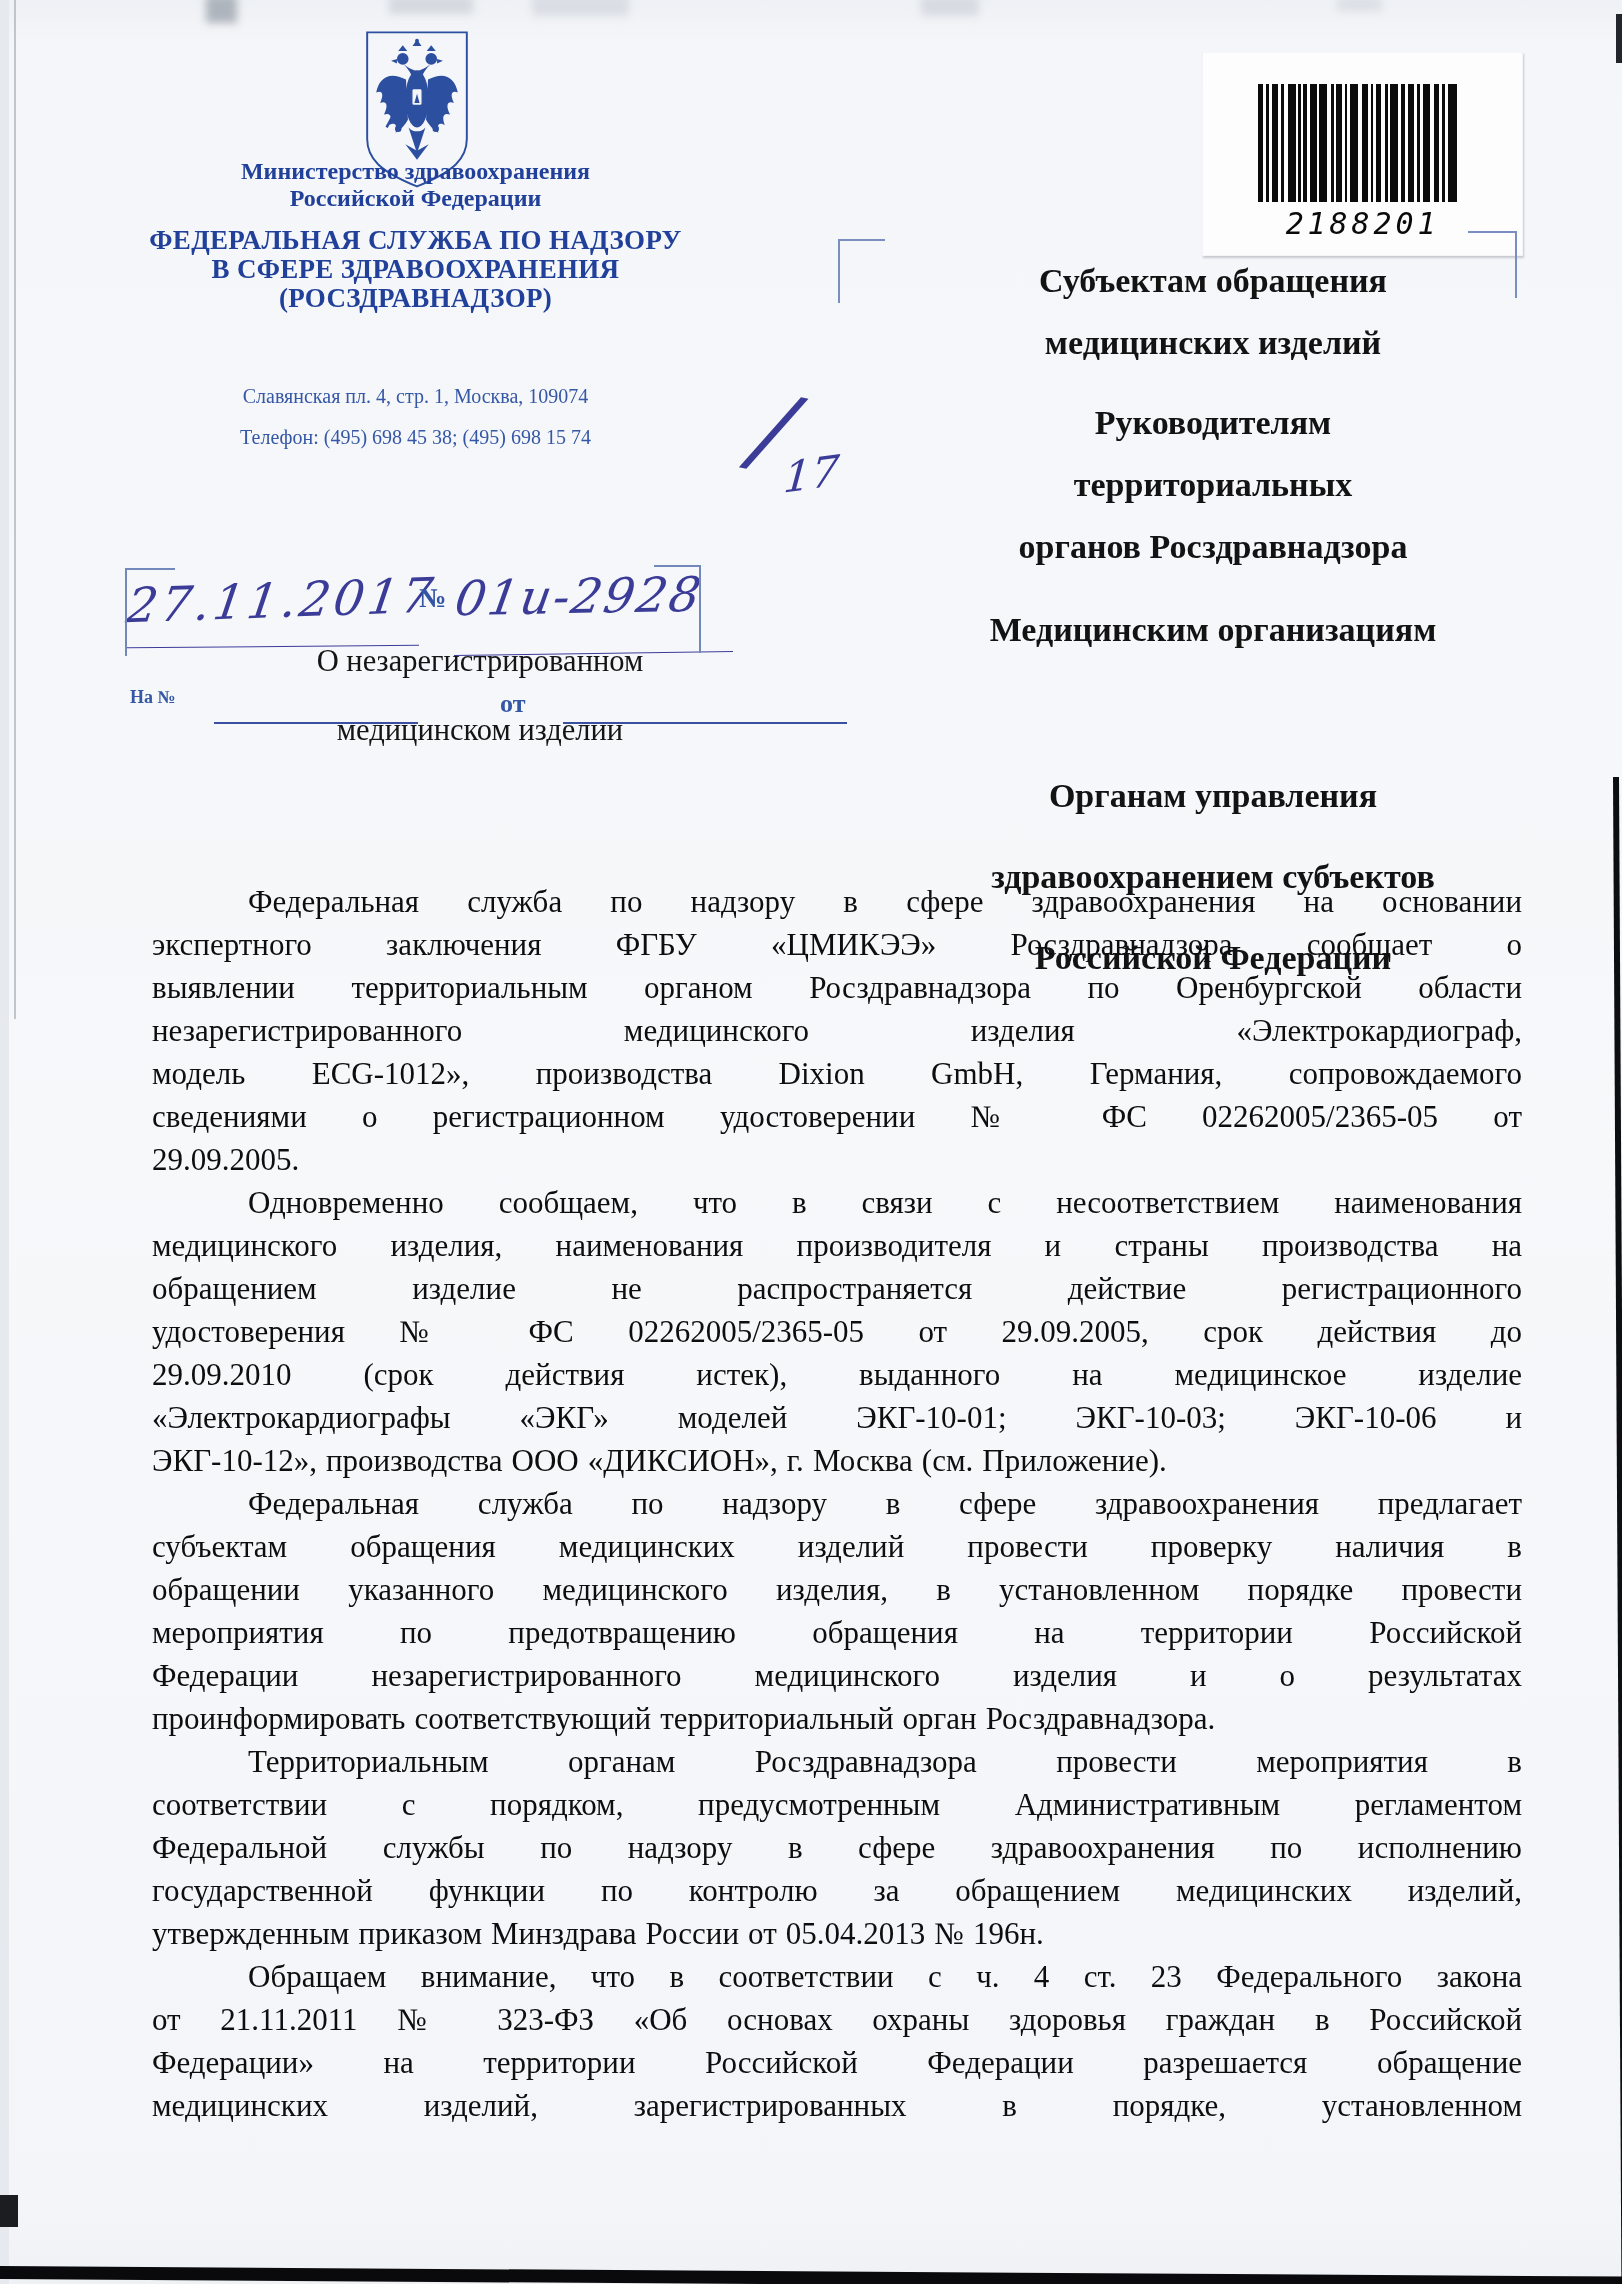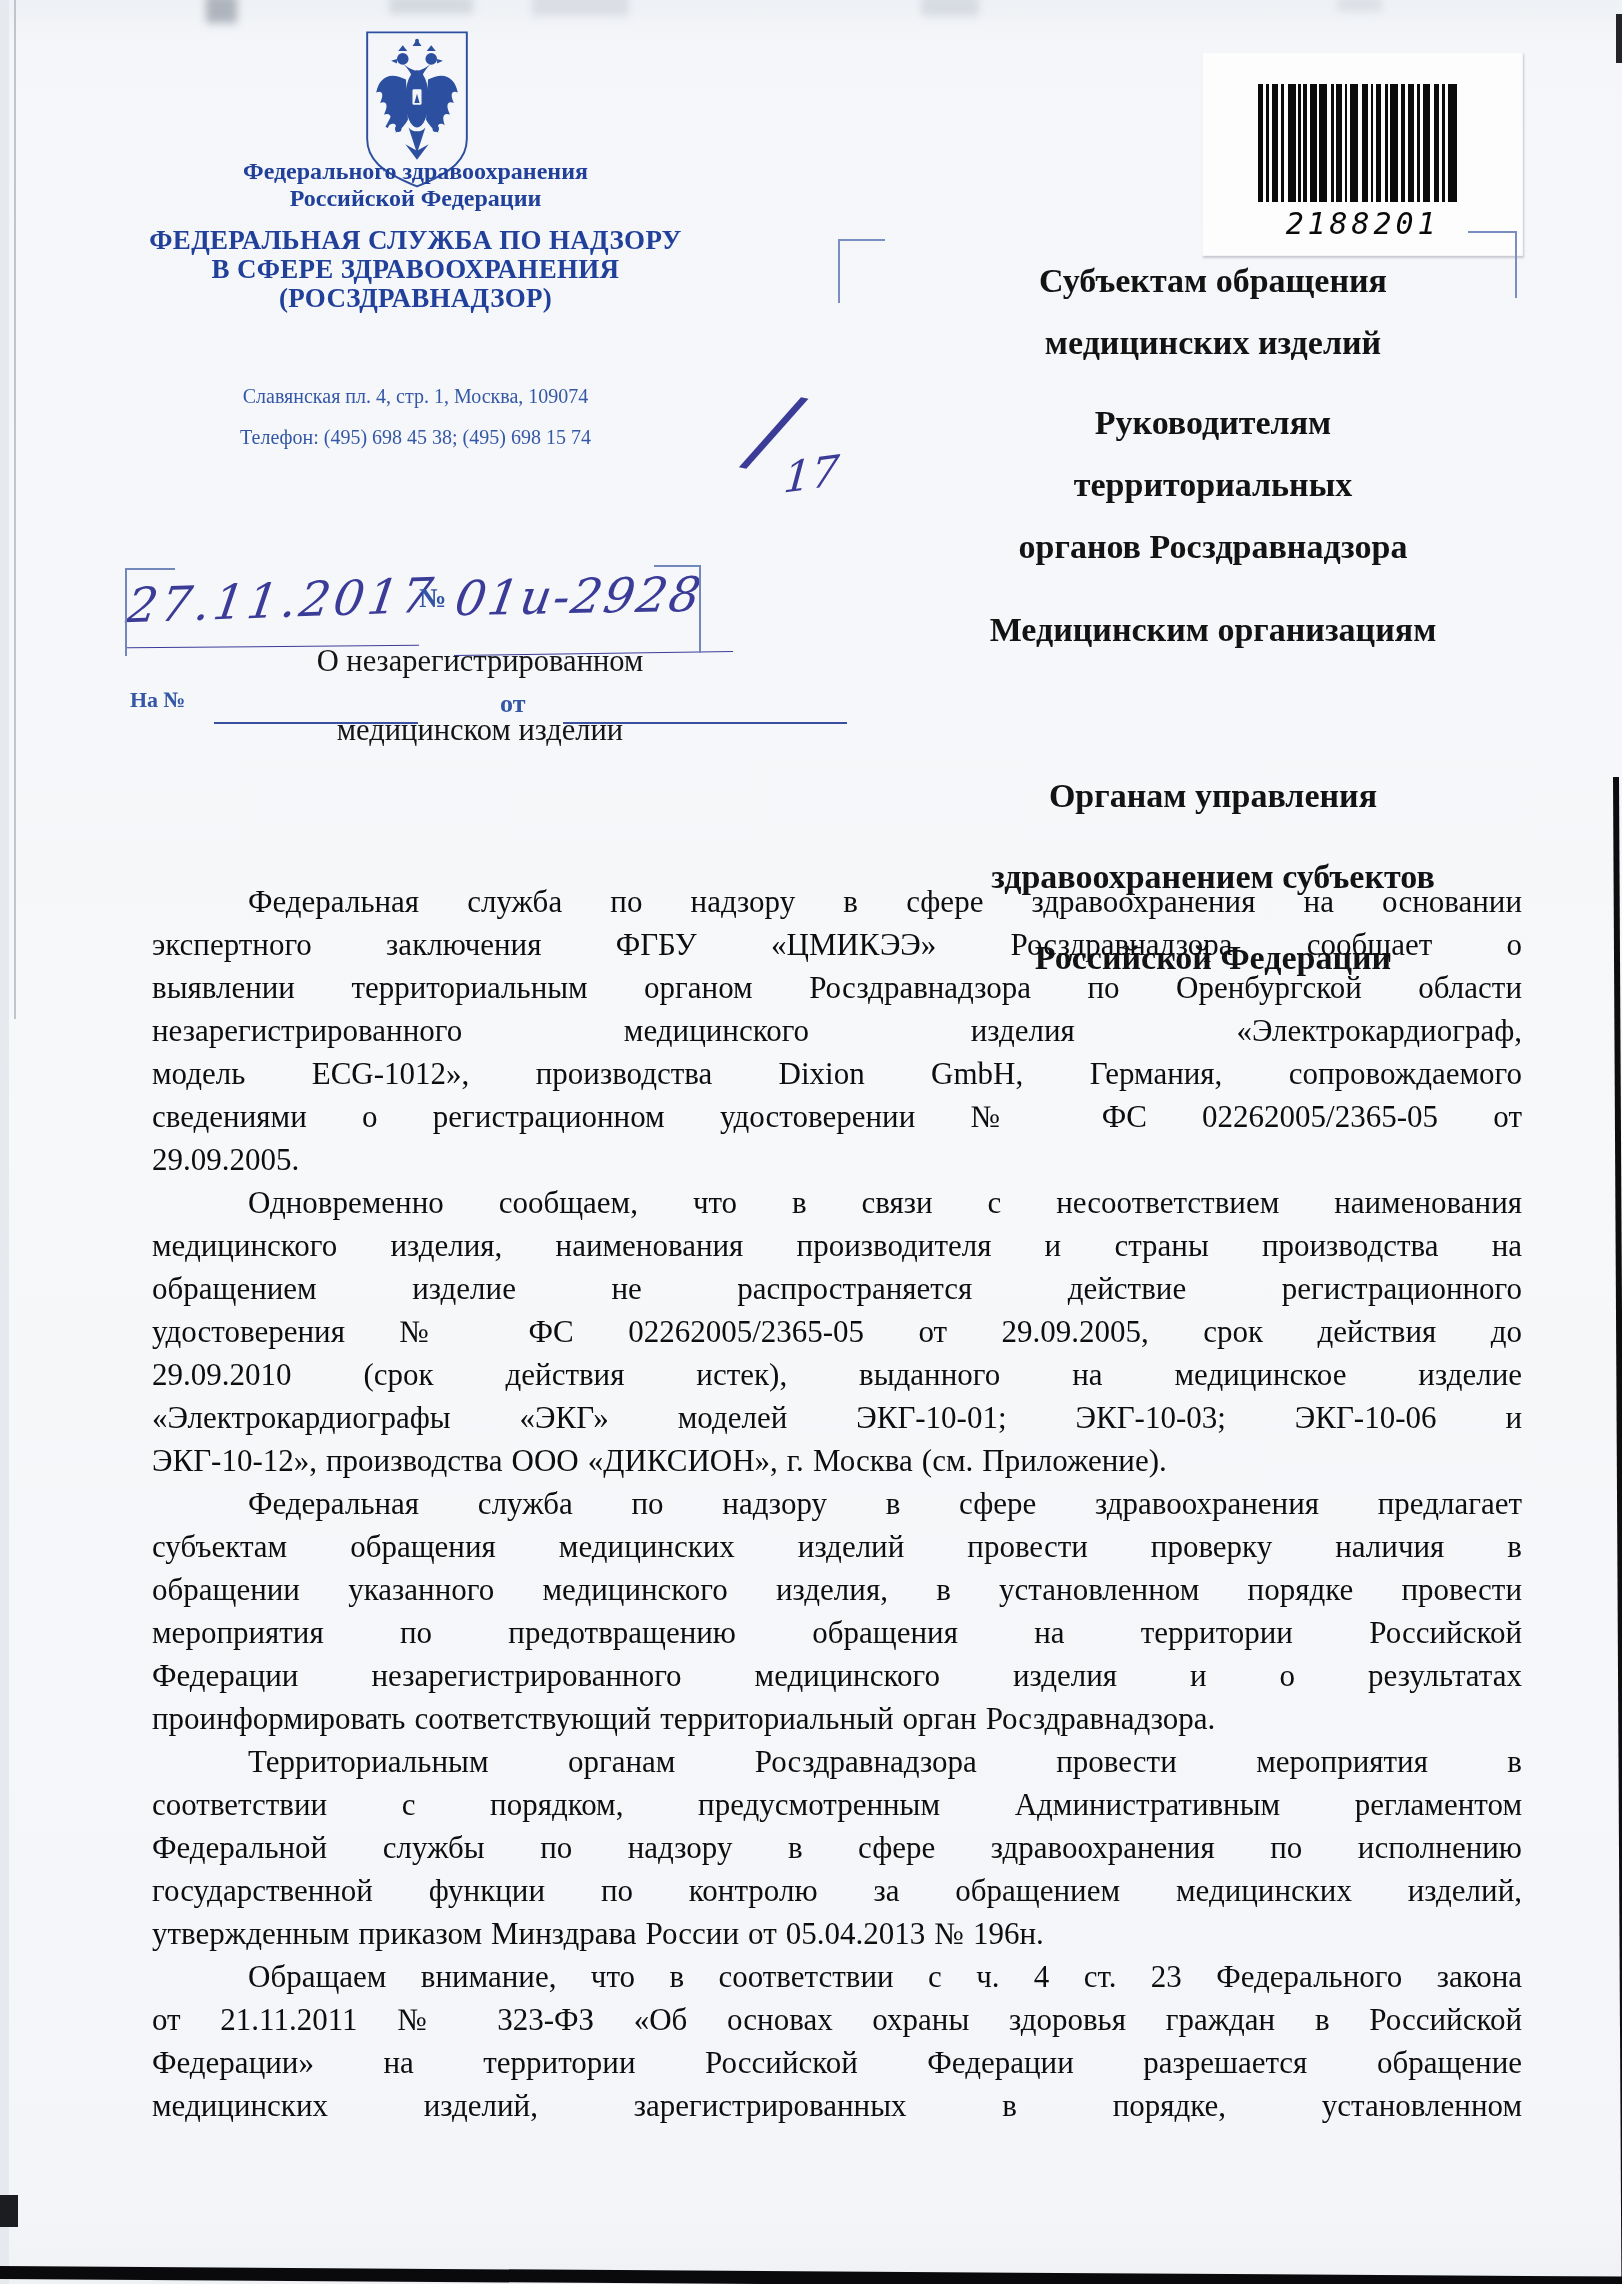--- a/index.html
+++ b/index.html
@@ -39,21 +39,21 @@
   
   .hand{font-family:"DejaVu Serif",serif;font-style:italic;color:#3b3b98;}
   .hw-date{position:absolute;left:128px;top:572px;font-size:48px;letter-spacing:3.2px;transform:skewX(-10deg) rotate(-2deg);}
   .hw-num{position:absolute;left:456px;top:568px;font-size:48px;letter-spacing:1.9px;transform:skewX(-10deg) rotate(-1deg);}
   .hw-slash{position:absolute;left:758px;top:387px;font-size:97px;line-height:.9;transform:rotate(10deg) skewX(-6deg);}
   .hw-suffix{position:absolute;left:784px;top:449px;font-size:43px;transform:skewX(-12deg) rotate(-8deg);}
   .num-sign{position:absolute;left:419px;top:583px;font-size:27px;color:#3355a5;font-weight:bold;}
   .uline{position:absolute;border-top:1.9px solid #3c3c9a;}
   .ul-date{left:127px;top:646px;width:292px;transform:rotate(-.5deg);}
   .ul-num{left:454px;top:653px;width:279px;transform:rotate(-.8deg);}
-  .na-label{position:absolute;left:130px;top:687px;font-size:22px;color:#3457a6;font-weight:bold;}
+  .na-label{position:absolute;left:130px;top:687px;font-size:18px;color:#3457a6;font-weight:bold;}
   .ot-label{position:absolute;left:500px;top:689px;font-size:26px;color:#3457a6;font-weight:bold;}
   .ul-na{left:214px;top:722px;width:204px;border-top:2.6px solid #3a4fa0;}
   .ul-ot{left:563px;top:722px;width:284px;border-top:2.6px solid #3a4fa0;}
   
   .bc-label{position:absolute;left:1202px;top:52px;width:321px;height:204px;background:#fdfdfe;
     box-shadow:inset 0 0 0 0.6px #eceef2, 1.3px 1.9px 1.9px rgba(140,146,158,.45);font-style:italic;}
   .bc-bars{position:absolute;left:56px;top:32px;width:205px;height:118px;display:flex;align-items:stretch;overflow:hidden;}
   .bc-bars span{height:100%;}
   .bc-num{position:absolute;left:0;top:154px;width:100%;text-align:center;
     font-family:"DejaVu Sans Mono",monospace;font-size:30px;letter-spacing:3.9px;color:#0a0a0a;}
@@ -112,21 +112,21 @@
       <path d="M67 176 L85 200 L103 176 L85 186 Z"></path>
       <circle cx="56" cy="152" r="5"></circle>
         <circle cx="114" cy="152" r="5"></circle>
       <rect x="44" y="118" width="4" height="34" transform="rotate(28 46 135)"></rect>
     </g>
     <rect x="77" y="90" width="16" height="26" rx="3" fill="#f4f6fa" stroke="#2d4f9f" stroke-width="2"></rect>
     <path d="M81 112 l4 -14 4 14 z" fill="#2d4f9f"></path>
   </svg>
 
   <div class="ministry">
-    <div>Федерального здравоохранения</div>
+    <div>Министерство здравоохранения</div>
     <div>Российской Федерации</div>
   </div>
   <div class="service">
     <div>ФЕДЕРАЛЬНАЯ СЛУЖБА ПО НАДЗОРУ</div>
     <div>В СФЕРЕ ЗДРАВООХРАНЕНИЯ</div>
     <div>(РОСЗДРАВНАДЗОР)</div>
   </div>
   <div class="addr">
     <div>Славянская пл. 4, стр. 1, Москва, 109074</div>
     <div>Телефон: (495) 698 45 38; (495) 698 15 74</div>

